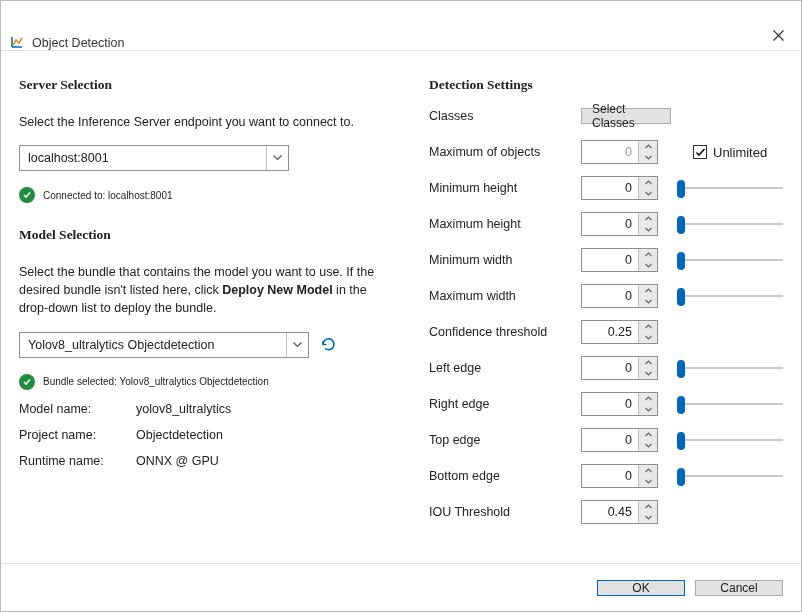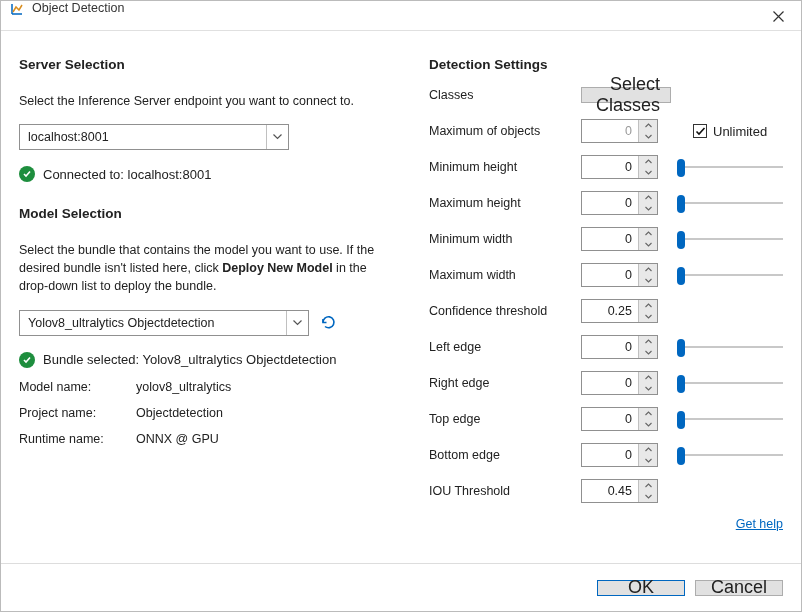--- a/index.html
+++ b/index.html
@@ -1,36 +1,36 @@
 <!DOCTYPE html>
 <html><head>
 <meta charset="utf-8">
 <style>
   * { box-sizing: border-box; }
   html, body { margin: 0; padding: 0; font-family: "Segoe UI", Tahoma, sans-serif; font-size: 13px; color: #222; background: #fff; }
   .window { width: 802px; height: 612px; border: 1px solid #bbb; display: flex; flex-direction: column; }
-  .titlebar { height: 30px; display: flex; align-items: flex-start; padding: 0 8px; border-bottom: 1px solid #e0e0e0; }
+  .titlebar { height: 30px; display: flex; align-items: flex-end; padding: 0 8px; border-bottom: 1px solid #e0e0e0; margin-top: 20px; }
   .titlebar .app-icon { width: 16px; height: 16px; margin-right: 7px; display: flex; align-items: center; justify-content: center; }
   .titlebar .title { flex: 1; font-size: 12.5px; color: #333; }
   .titlebar .close { width: 30px; height: 30px; display: flex; align-items: center; justify-content: center; cursor: pointer; }
   .body { flex: 1; display: flex; padding: 18px 18px 8px 18px; gap: 30px; }
   .col { display: flex; flex-direction: column; }
   .col-left { width: 380px; }
   .col-right { flex: 1; }
-  h3 { font-size: 13.5px; font-weight: 600; margin: 10px 0 8px 0; }
+  h3 { font-size: 13.5px; font-weight: 600; margin: 10px 0 8px 0; font-family: Liberation Serif, serif; }
   h3.first { margin-top: 8px; }
   .desc { font-size: 12.5px; color: #222; margin: 12px 0 10px 0; line-height: 1.45; }
   .combo-row { display: flex; align-items: center; gap: 8px; margin: 4px 0 10px 0; }
   .combo { display: flex; height: 26px; border: 1px solid #909090; background: #fff; }
   .combo .text { flex: 1; padding: 0 8px; display: flex; align-items: center; font-size: 12.5px; }
   .combo .arrow { width: 22px; border-left: 1px solid #c0c0c0; display: flex; align-items: center; justify-content: center; cursor: pointer; }
-  .btn { background: #e1e1e1; border: 1px solid #adadad; height: 16px; padding: 0 14px; display: inline-flex; align-items: center; justify-content: center; font-size: 18px; cursor: pointer; text-align: right; }
+  .btn { background: #e1e1e1; border: 1px solid #adadad; height: 16px; padding: 0 14px; display: inline-flex; align-items: center; justify-content: center; font-size: 12px; cursor: pointer; }
   .btn.small { padding: 0 10px; }
   .btn.primary { border: 1.5px solid #0067c0; }
-  .status-row { display: flex; align-items: center; gap: 8px; margin: 6px 0; font-size: 13px; }
+  .status-row { display: flex; align-items: center; gap: 8px; margin: 6px 0; font-size: 10px; }
   .check-icon { width: 16px; height: 16px; border-radius: 50%; background: #1e8e3e; display: flex; align-items: center; justify-content: center; }
   .refresh-icon { width: 22px; height: 22px; display: flex; align-items: center; justify-content: center; cursor: pointer; }
   .kv { display: flex; font-size: 12.5px; margin: 6px 0; }
   .kv .k { width: 117px; }
   .setting-row { display: flex; align-items: center; height: 30px; margin-bottom: 6px; gap: 7px; }
   .setting-row .label { width: 145px; font-size: 12.5px; }
   .numbox { display: flex; width: 77px; height: 24px; border: 1px solid #909090; }
   .numbox input { width: 56px; border: none; outline: none; text-align: right; padding: 0 6px; font-size: 12.5px; font-family: inherit; color: #222; background: #fff; }
   .numbox input:disabled { color: #9a9a9a; background: #fff; }
   .numbox .spin { width: 20px; border-left: 1px solid #c0c0c0; display: flex; flex-direction: column; background: #e8e8e8; }
@@ -392,23 +392,20 @@
                 <div>
                   <svg width="7" height="5" viewBox="0 0 7 5">
                     <path d="M0.5 1 L3.5 4 L6.5 1" stroke="#666" stroke-width="1.1" fill="none"></path>
                   </svg>
                 </div>
               </div>
             </div>
           </div>
         </div>
 
-      <div class="help-row">
-        <span class="help-link">Get help</span>
-      </div>
     </div>
 
   </div>
 
   <div class="footer">
     <span class="btn primary">OK</span>
     <span class="btn">Cancel</span>
   </div>
 
 </div>

